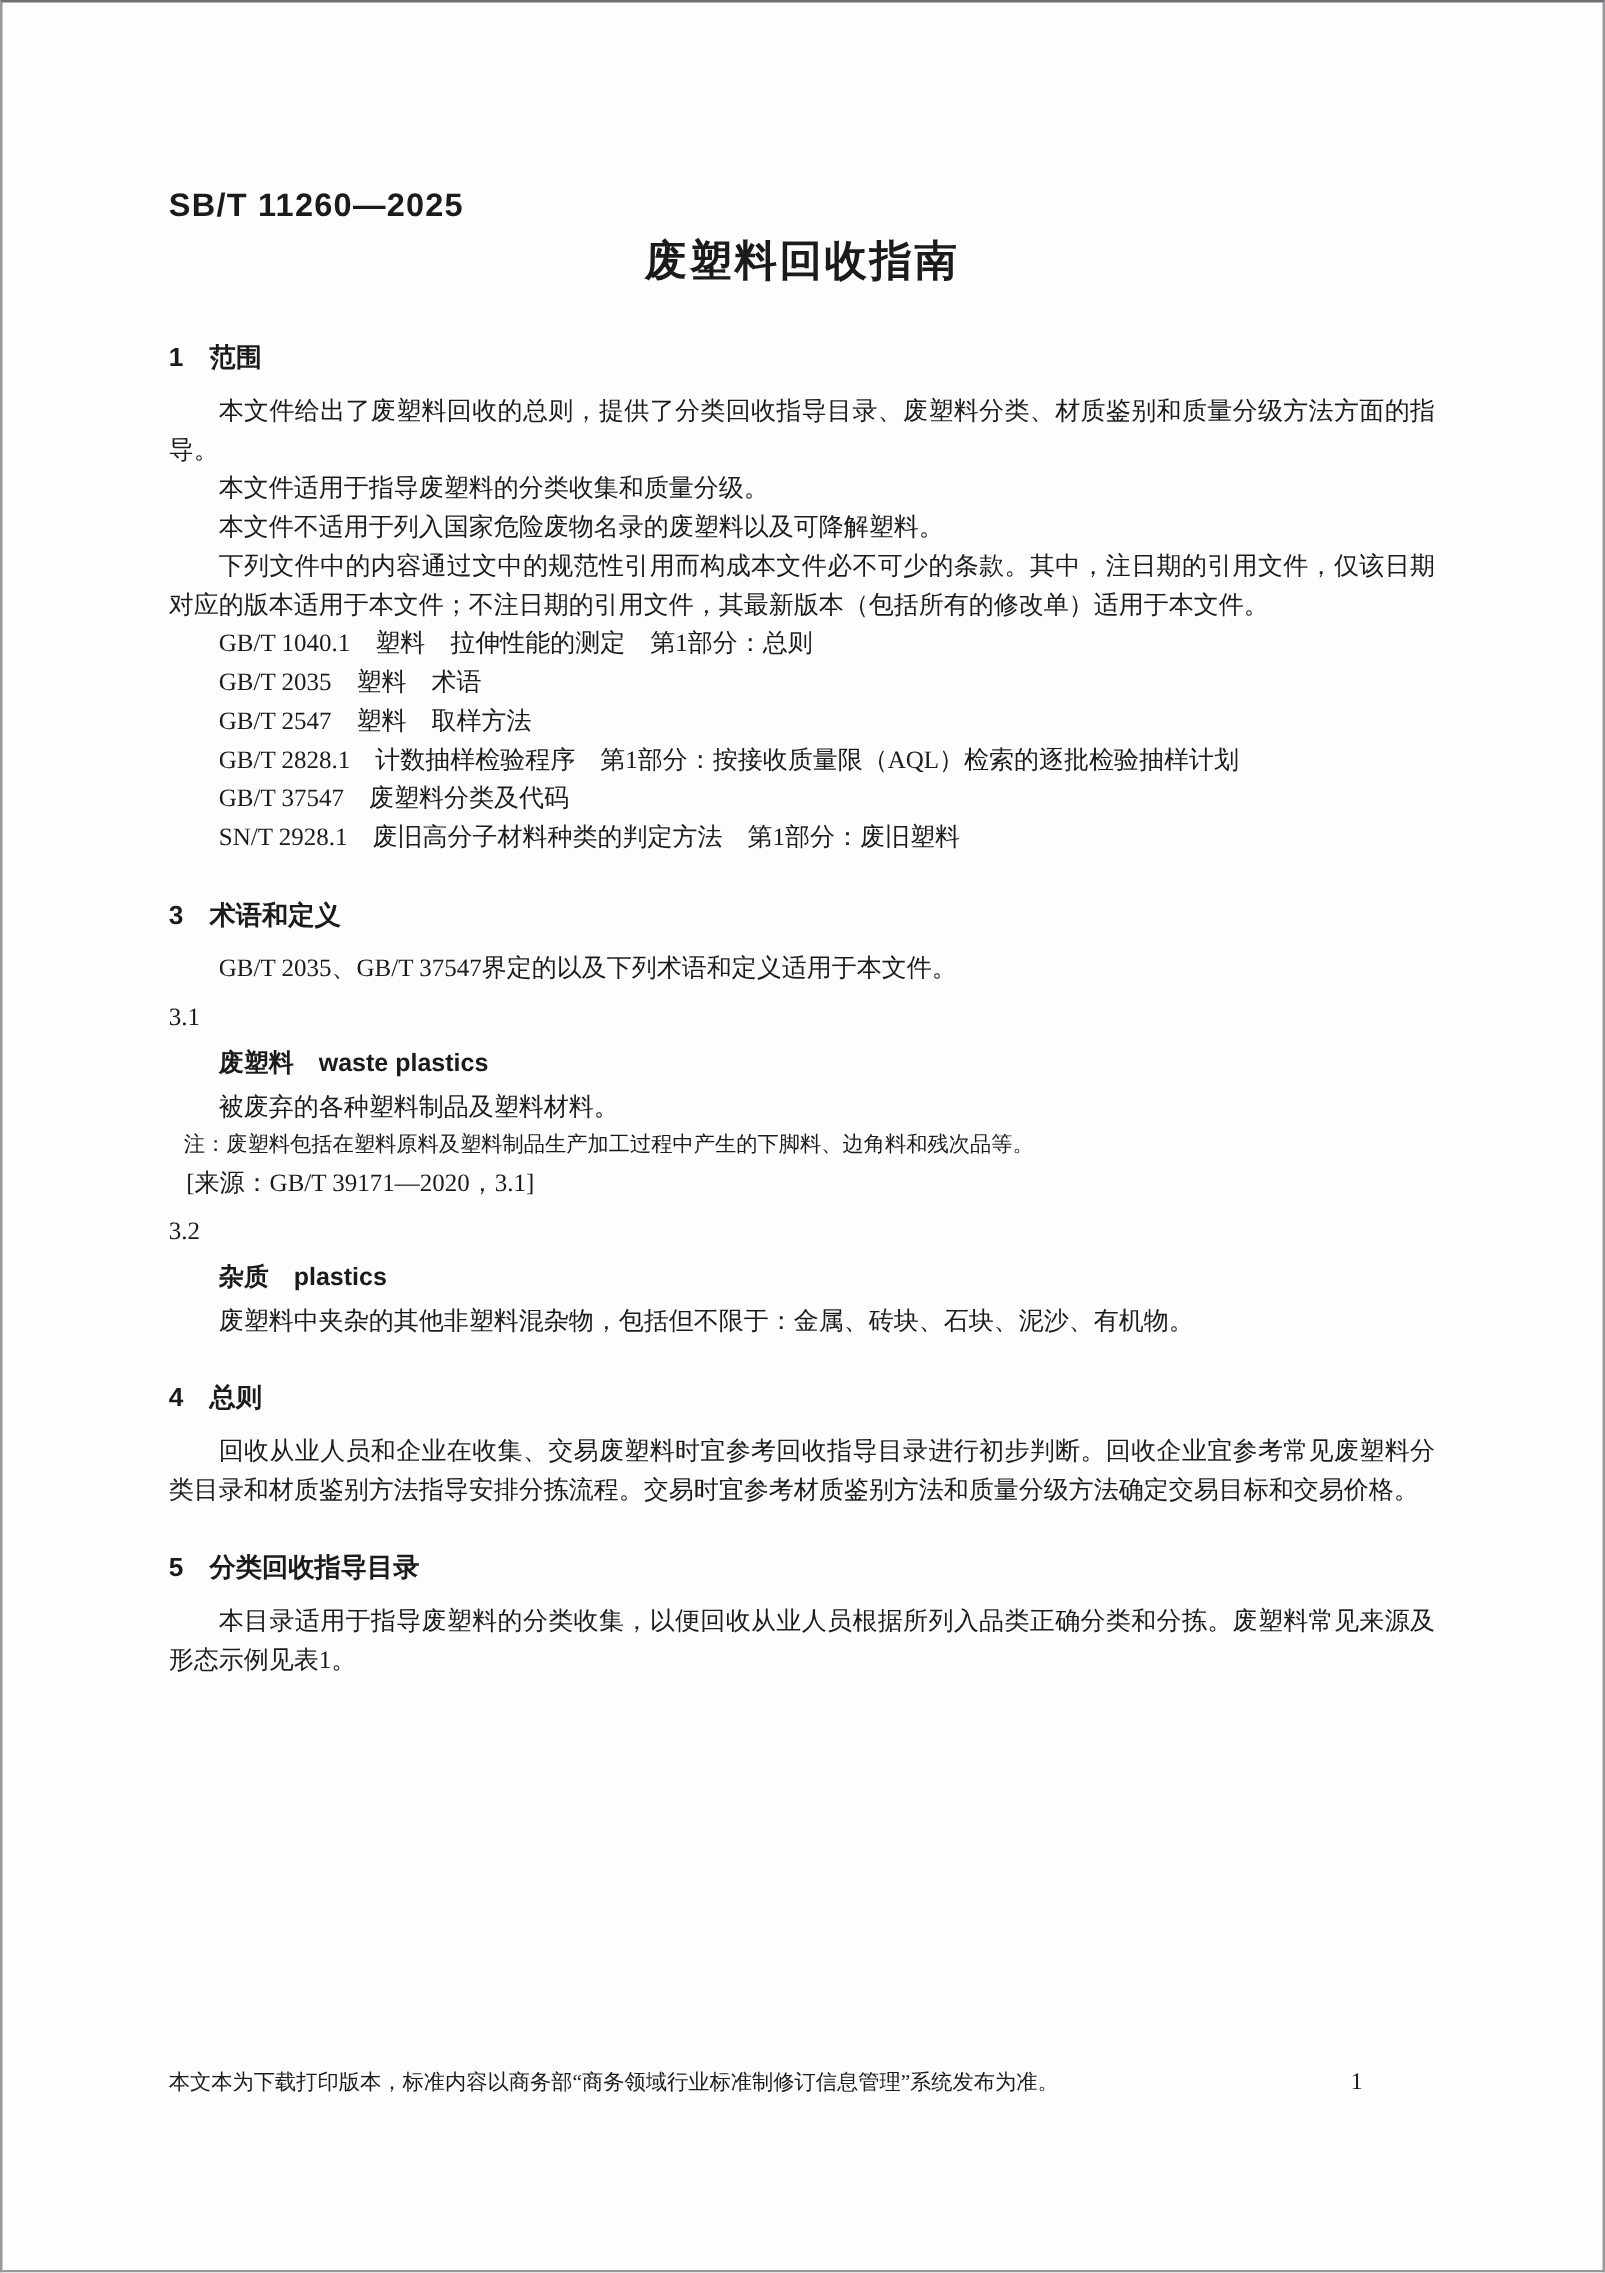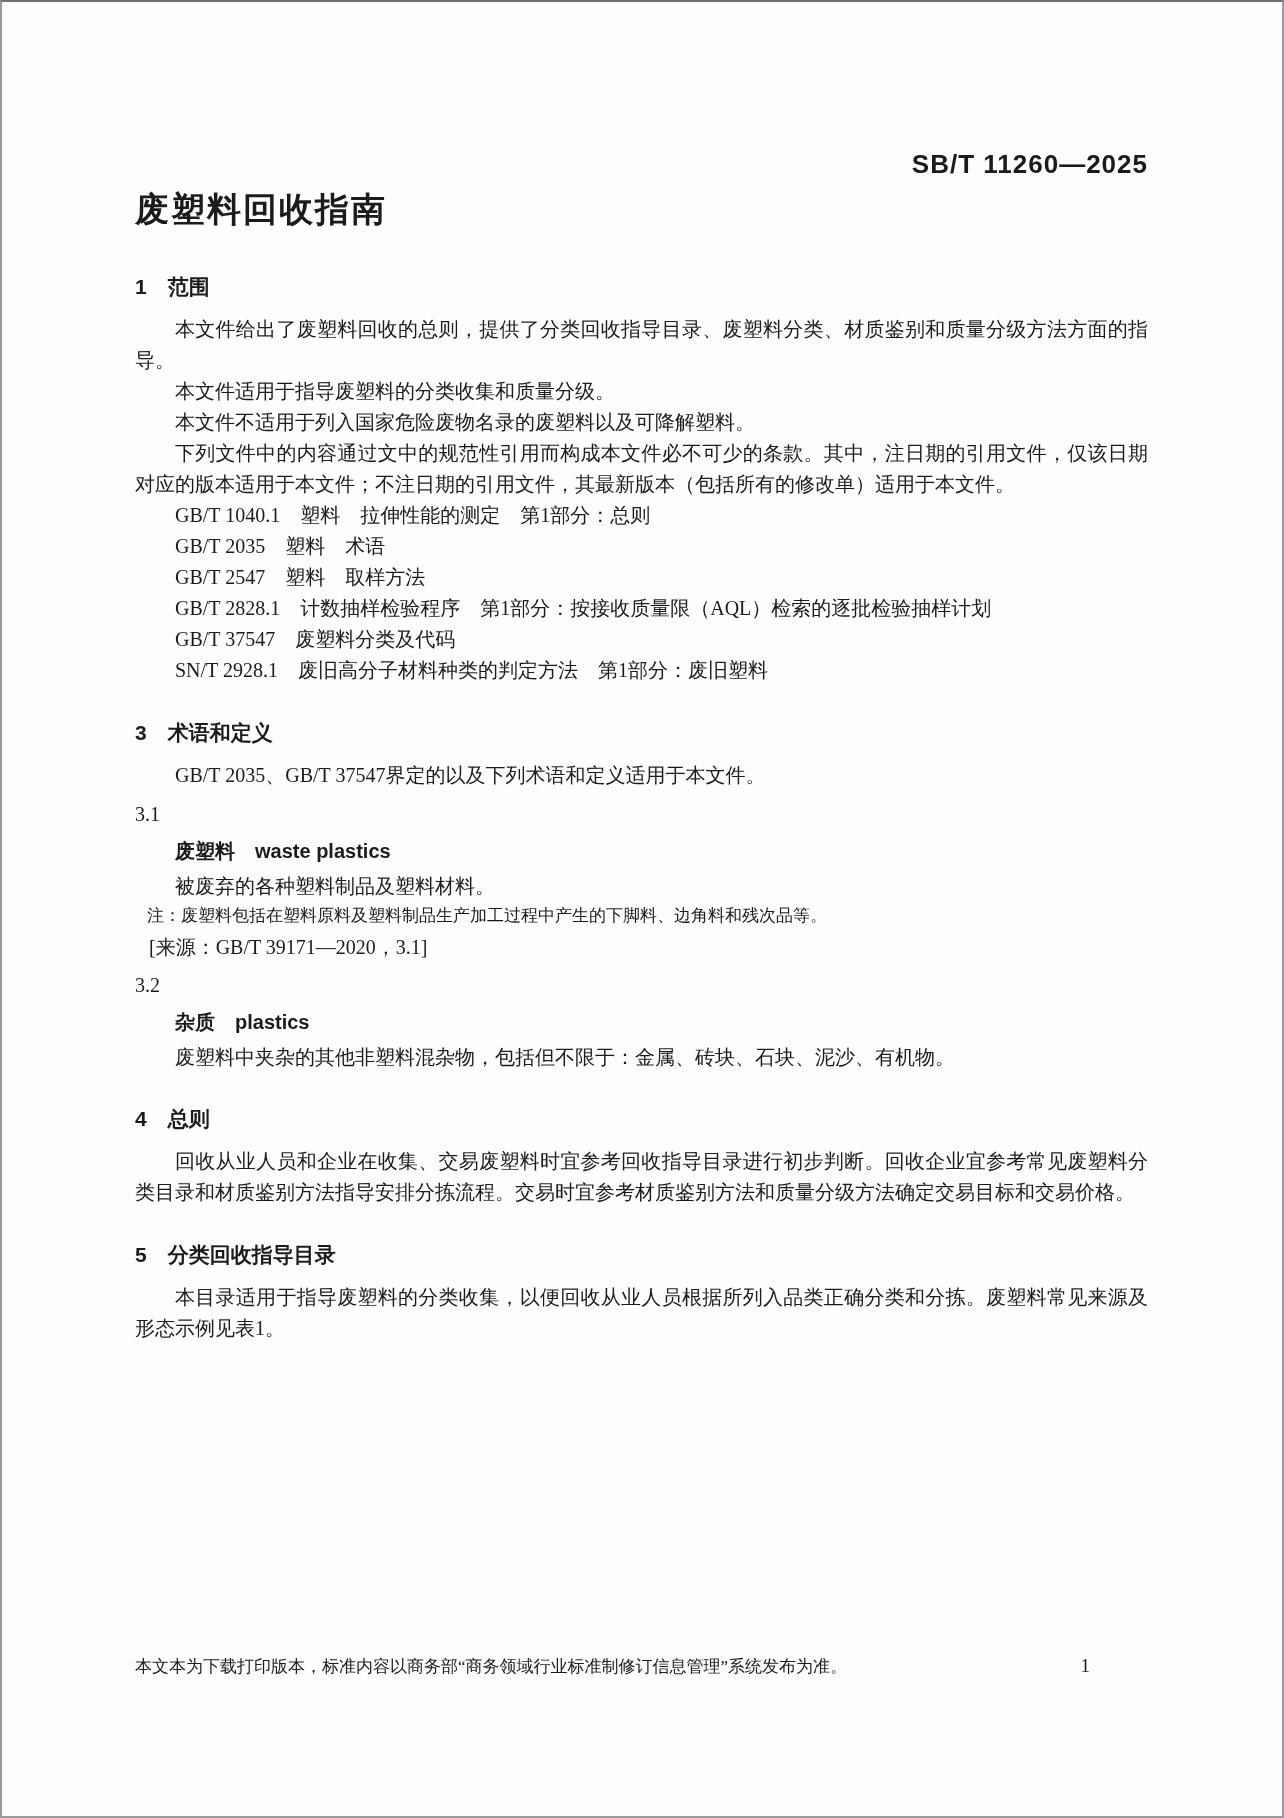--- a/index.html
+++ b/index.html
@@ -17,30 +17,29 @@
     border-top-color: #6f7174;
     overflow: hidden;
     color: #1b1b1b;
     font-family: "Liberation Serif", "DejaVu Serif", serif;
   }
   .content {
     padding: 0 134px 0 133px;
   }
   .doc-code {
     margin-top: 148px;
-    text-align: right;
     font-family: "Liberation Sans", "DejaVu Sans", sans-serif;
     font-weight: 600;
     font-size: 26px;
     line-height: 28px;
     letter-spacing: 1px;
   }
   .doc-title {
     margin: 12px 0 0 0;
-    text-align: left;
+    text-align: center;
     font-family: "Liberation Sans", "DejaVu Sans", sans-serif;
     font-weight: 700;
     font-size: 34px;
     line-height: 38px;
     letter-spacing: 2px;
   }
   h2.sec-heading {
     margin: 34px 0 14px 0;
     font-family: "Liberation Sans", "DejaVu Sans", sans-serif;
     font-weight: 700;

